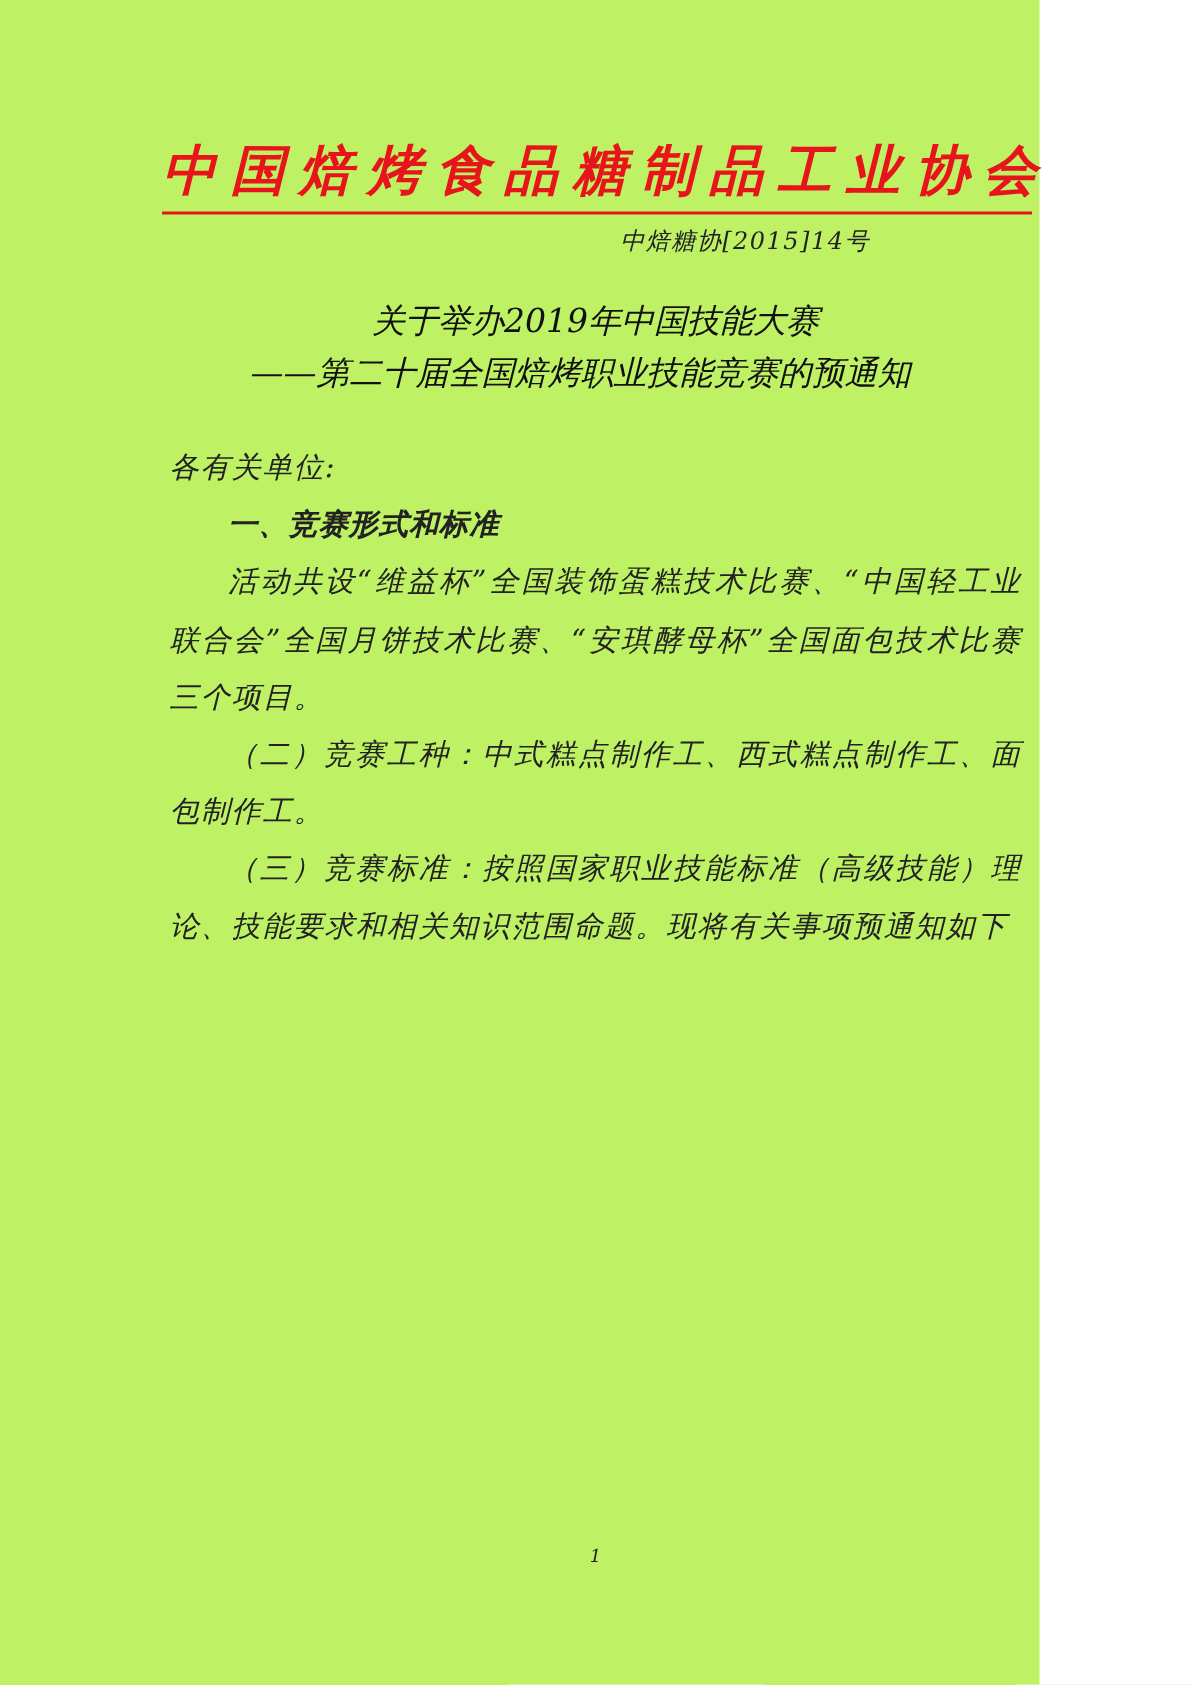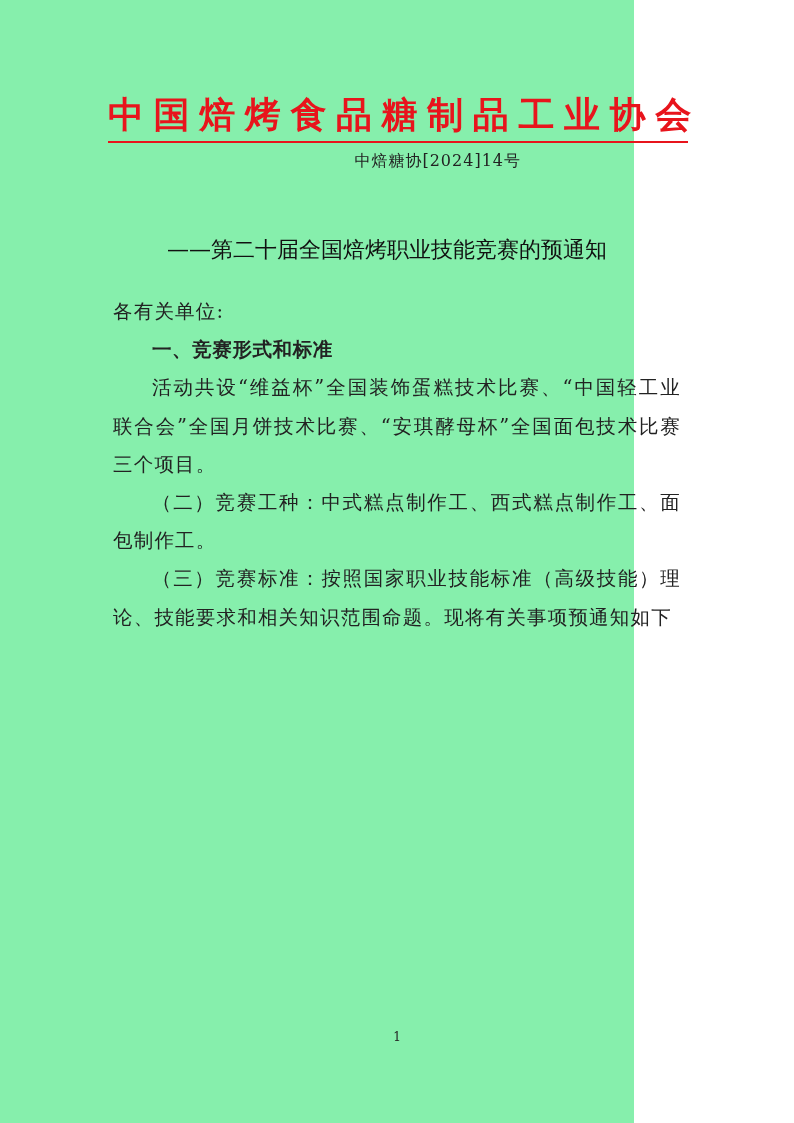--- a/index.html
+++ b/index.html
@@ -1,17 +1,17 @@
 <!DOCTYPE html>
 <html><head>
 <meta charset="utf-8">
 <style>
   html, body { margin: 0; padding: 0; background: #ffffff; }
   body { width: 794px; height: 1123px; position: relative; overflow: hidden; }
-  .page { position: absolute; left: 0; top: 0; width: 634px; height: 1123px; background: #86efac; }
+  .page { position: absolute; left: 0; top: 0; width: 693px; height: 1123px; background: #bef264; font-style: italic; }
   .org-title {
     position: absolute; left: 108px; top: 93px; width: 584px;
     color: #e8141c; font-family: "DejaVu Sans", sans-serif; font-weight: bold;
     font-size: 36px; line-height: 44px; letter-spacing: 9.6px; white-space: nowrap;
   }
   .red-rule { position: absolute; left: 108px; top: 141px; width: 580px; height: 2px; background: #e8141c; }
   .doc-number {
     position: absolute; right: 113px; top: 150px;
     font-family: "DejaVu Serif", serif; font-size: 16px; line-height: 22px; color: #222; letter-spacing: 1px;
   }
@@ -30,22 +30,23 @@
     position: absolute; left: 0; width: 794px; top: 1030px; text-align: center;
     font-family: "DejaVu Serif", serif; font-size: 12px; color: #222;
   }
 </style>
 </head>
 <body>
 
 <div class="page">
   <div class="org-title">中国焙烤食品糖制品工业协会</div>
   <div class="red-rule"></div>
-  <div class="doc-number">中焙糖协[2024]14号</div>
+  <div class="doc-number">中焙糖协[2015]14号</div>
 
+  <div class="title l1">关于举办2019年中国技能大赛</div>
   <div class="title l2">——第二十届全国焙烤职业技能竞赛的预通知</div>
 
   <div class="body-text">
     <p>各有关单位:</p>
     <p class="indent heading">一、竞赛形式和标准</p>
     <p class="indent">活动共设“维益杯”全国装饰蛋糕技术比赛、“中国轻工业联合会”全国月饼技术比赛、“安琪酵母杯”全国面包技术比赛三个项目。</p>
     <p class="indent">（二）竞赛工种：中式糕点制作工、西式糕点制作工、面包制作工。</p>
     <p class="indent">（三）竞赛标准：按照国家职业技能标准（高级技能）理论、技能要求和相关知识范围命题。现将有关事项预通知如下</p>
   </div>
 

